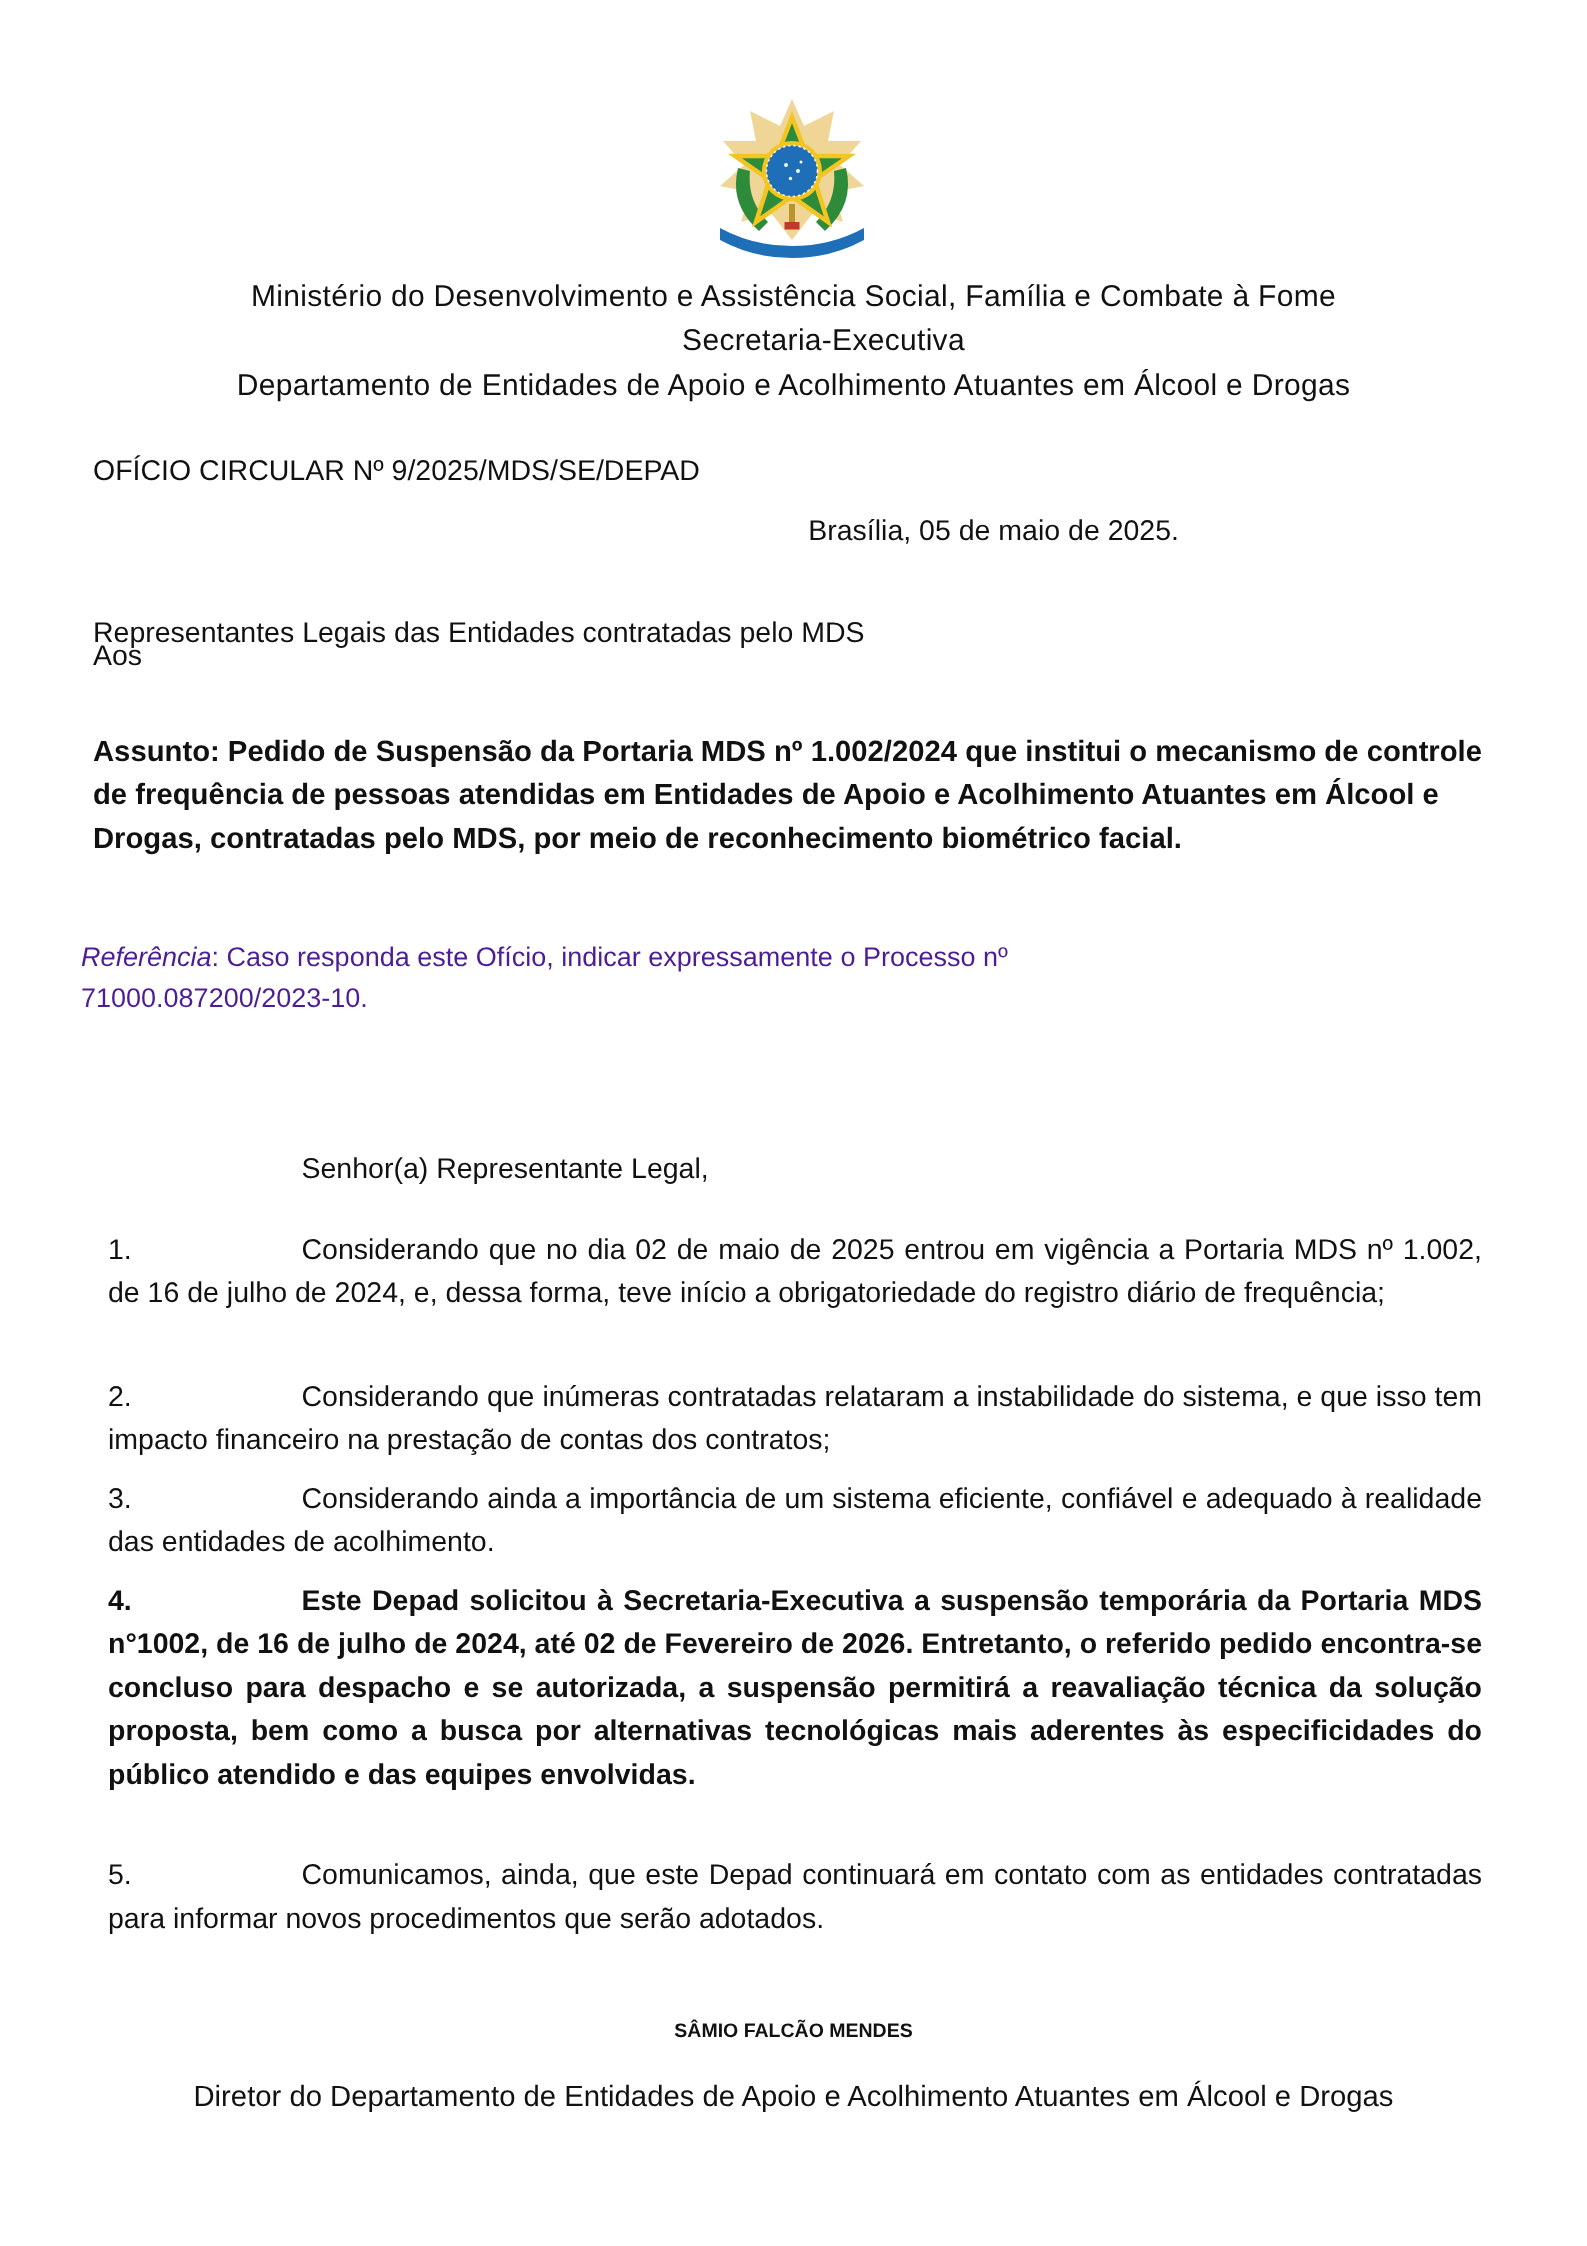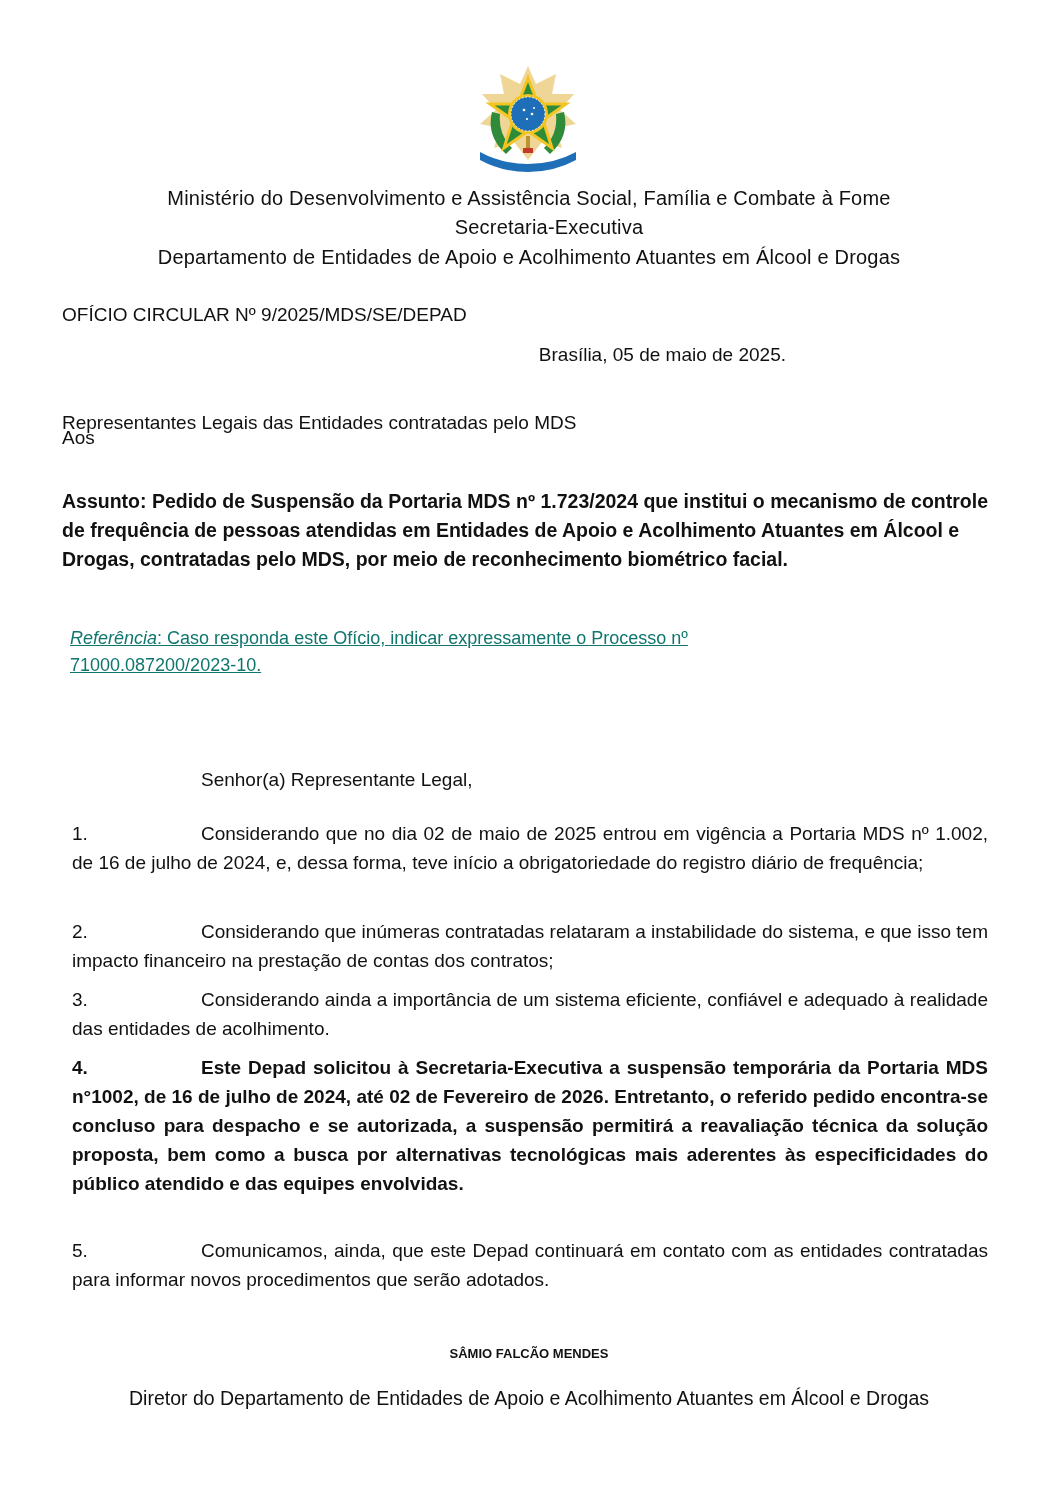--- a/index.html
+++ b/index.html
@@ -11,21 +11,21 @@
   .center { text-align: center; left: 0; width: 1058px; }
   .hdr { font-size: 20px; letter-spacing: 0.2px; }
   .h1 { top: 187px; }
   .h2 { top: 216px; margin-left: 20px; }
   .h3 { top: 246px; }
   .ofc { left: 62px; top: 304px; font-size: 19px; }
   .date { right: 74px; top: 344px; font-size: 19px; }
   .aos { left: 62px; top: 383px; font-size: 19px; margin-top: 44px; }
   .rep { left: 62px; top: 412px; font-size: 19px; }
   .assunto { left: 62px; top: 487px; width: 940px; font-size: 19.5px; font-weight: bold; line-height: 29px; }
-  .ref { left: 70px; top: 625px; width: 780px; font-size: 18px; line-height: 27px; color: #0f766e; text-decoration: underline; }
+  .ref { left: 54px; top: 625px; width: 780px; font-size: 18px; line-height: 27px; color: #4c1d95; }
   .ref i { font-style: italic; }
   .greet { left: 201px; top: 744px; font-size: 19px; margin-top: 25px; }
   .para { left: 72px; width: 916px; font-size: 19px; line-height: 29px; text-align: justify; }
   .para .num { display: inline-block; width: 129px; }
   .p1 { top: 819px; }
   .p2 { top: 917px; }
   .p3 { top: 985px; }
   .p4 { top: 1053px; font-weight: bold; }
   .p5 { top: 1236px; }
   .sig { top: 1346px; font-size: 13px; font-weight: bold; }
@@ -66,21 +66,21 @@
   <div class="abs center hdr h1">Ministério do Desenvolvimento e Assistência Social, Família e Combate à Fome</div>
   <div class="abs center hdr h2">Secretaria-Executiva</div>
   <div class="abs center hdr h3">Departamento de Entidades de Apoio e Acolhimento Atuantes em Álcool e Drogas</div>
 
   <div class="abs ofc">OFÍCIO CIRCULAR Nº 9/2025/MDS/SE/DEPAD</div>
   <div class="abs date">Brasília, 05 de maio de 2025.</div>
 
   <div class="abs aos">Aos</div>
   <div class="abs rep">Representantes Legais das Entidades contratadas pelo MDS</div>
 
-  <div class="abs assunto">Assunto: Pedido de Suspensão da Portaria MDS nº 1.723/2024 que institui o mecanismo de controle de frequência de pessoas atendidas em Entidades de Apoio e Acolhimento Atuantes em Álcool e Drogas, contratadas pelo MDS, por meio de reconhecimento biométrico facial.</div>
+  <div class="abs assunto">Assunto: Pedido de Suspensão da Portaria MDS nº 1.002/2024 que institui o mecanismo de controle de frequência de pessoas atendidas em Entidades de Apoio e Acolhimento Atuantes em Álcool e Drogas, contratadas pelo MDS, por meio de reconhecimento biométrico facial.</div>
 
   <div class="abs ref"><i>Referência</i><span>: Caso responda este Ofício, indicar expressamente o Processo nº 71000.087200/2023-10.</span></div>
 
   <div class="abs greet">Senhor(a) Representante Legal,</div>
 
   <div class="abs para p1"><span class="num">1.</span><span>Considerando que no dia 02 de maio de 2025 entrou em vigência a Portaria MDS nº 1.002, de 16 de julho de 2024, e, dessa forma, teve início a obrigatoriedade do registro diário de frequência;</span></div>
   <div class="abs para p2"><span class="num">2.</span><span>Considerando que inúmeras contratadas relataram a instabilidade do sistema,  e que isso tem impacto financeiro na prestação de contas dos contratos;</span></div>
   <div class="abs para p3"><span class="num">3.</span><span>Considerando ainda a importância de um sistema eficiente, confiável e adequado à realidade das entidades de acolhimento.</span></div>
   <div class="abs para p4"><span class="num">4.</span><span>Este Depad solicitou à Secretaria-Executiva a suspensão temporária da Portaria MDS n°1002, de 16 de julho de 2024, até 02 de Fevereiro de 2026. Entretanto, o referido pedido encontra-se concluso para despacho e se autorizada, a suspensão permitirá a reavaliação técnica da solução proposta, bem como a busca por alternativas tecnológicas mais aderentes às especificidades do público atendido e das equipes envolvidas.</span></div>
   <div class="abs para p5"><span class="num">5.</span><span>Comunicamos, ainda, que este Depad continuará em contato com as entidades contratadas para informar novos procedimentos que serão adotados.</span></div>

